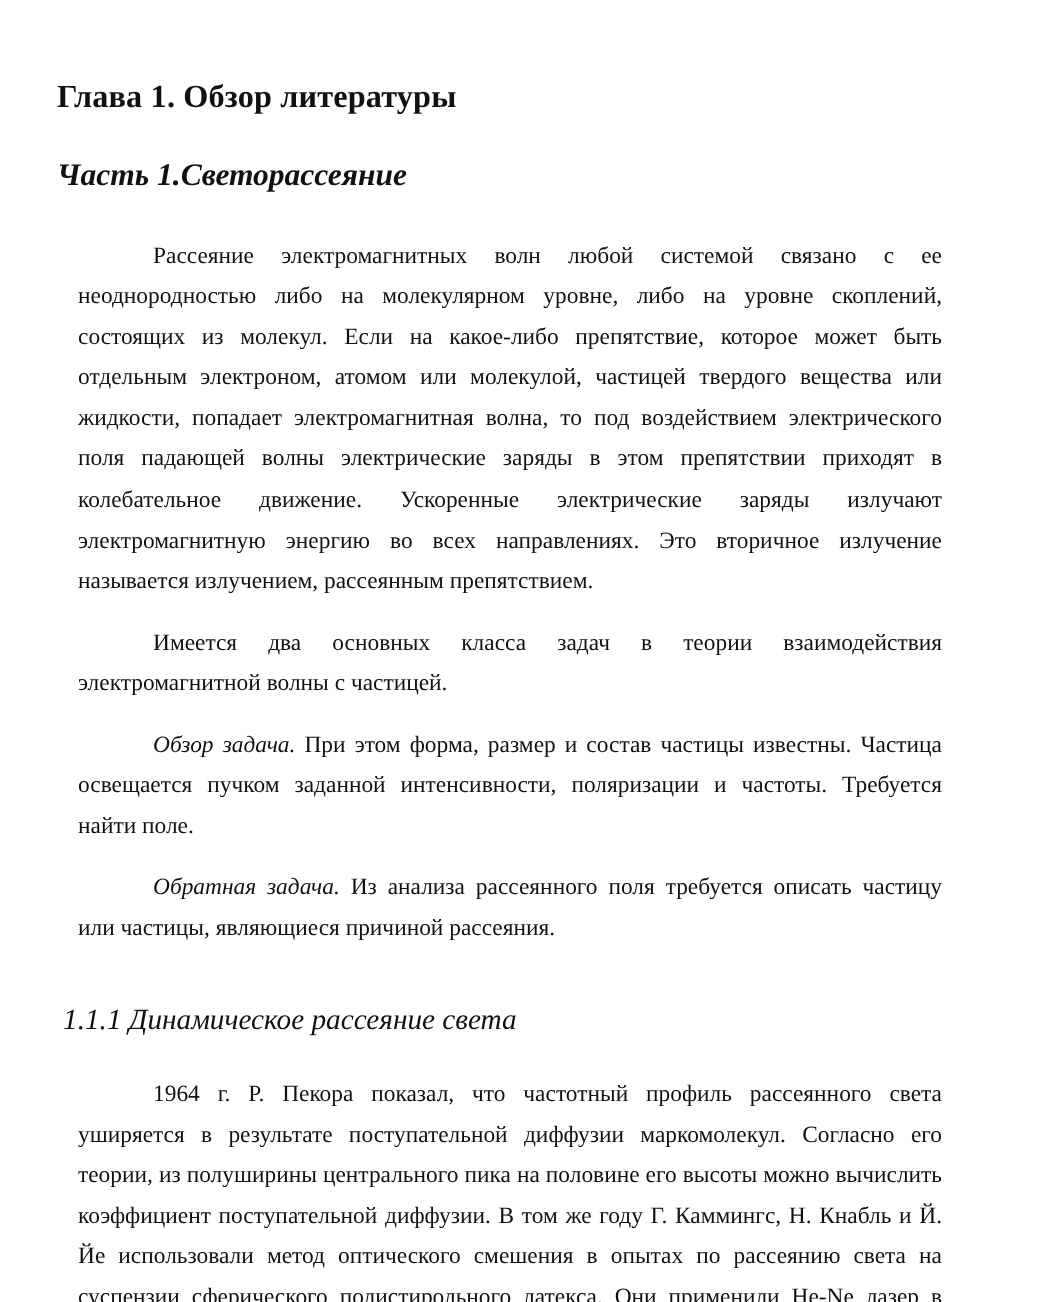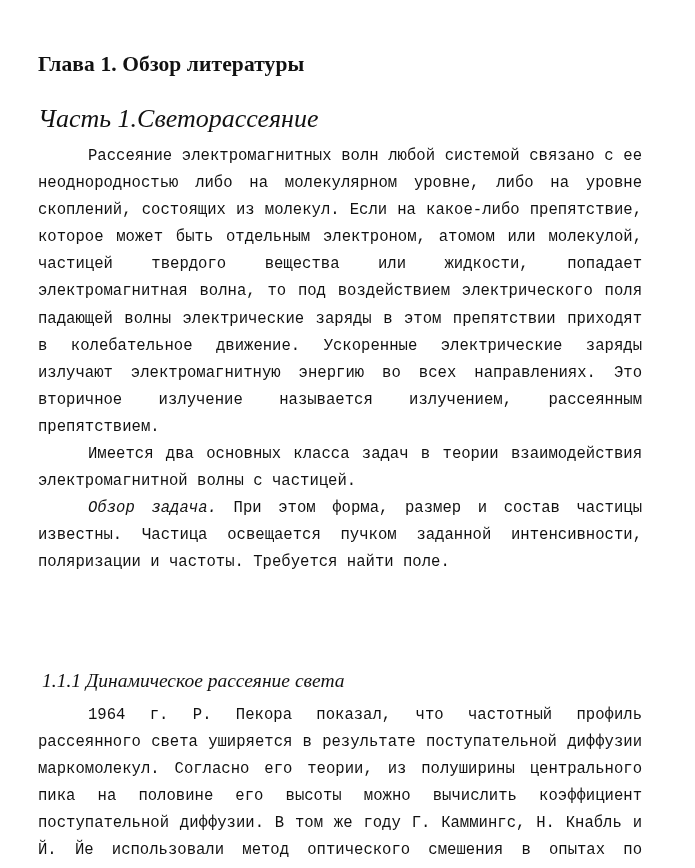--- a/index.html
+++ b/index.html
@@ -29,67 +29,67 @@
     font-size: 21.5px;
     font-weight: bold;
     white-space: nowrap;
     letter-spacing: 0.1px;
   }
   .part-title {
     position: absolute;
     left: 0;
     top: 104px;
     margin: 0;
-    font-size: 26px;
-    font-weight: normal;
+    font-size: 21px;
+    font-weight: bold;
     font-style: italic;
     white-space: nowrap;
   }
   .sub-title {
     position: absolute;
     left: 0;
     top: 666px;
     margin: 4px;
     font-size: 19.5px;
     font-weight: normal;
     font-style: italic;
     white-space: nowrap;
   }
   .block {
     position: absolute;
     left: 0;
     width: 604px;
   }
   .para {
-    margin: 0;
+    margin: 14px;
     font-size: 15.6px;
     line-height: 27.1px;
     text-align: justify;
     text-indent: 50px;
-    font-family: Liberation Mono, monospace;
   }
   .para em {
     font-style: italic;
   }
   .b1 { top: 143px; }
   .b3 { top: 702px; }
 </style>
 </head>
 <body>
 
 <div class="page">
 
   <h1 class="chapter-title">Глава 1. Обзор литературы</h1>
 
   <h2 class="part-title">Часть 1.Светорассеяние</h2>
 
   <div class="block b1">
     <p class="para"><span>Рассеяние электромагнитных волн любой системой связано с ее неоднородностью либо на молекулярном уровне, либо на уровне скоплений, состоящих из молекул. Если на какое-либо препятствие, которое может быть отдельным электроном, атомом или молекулой, частицей твердого вещества или жидкости, попадает электромагнитная волна, то под воздействием электрического поля падающей волны электрические заряды в этом препятствии приходят в колебательное движение. Ускоренные электрические заряды излучают электромагнитную энергию во всех направлениях. Это вторичное излучение называется излучением, рассеянным препятствием.</span></p>
     <p class="para"><span>Имеется два основных класса задач в теории взаимодействия электромагнитной волны с частицей.</span></p>
     <p class="para"><em>Обзор задача.</em><span> При этом форма, размер и состав частицы известны. Частица освещается пучком заданной интенсивности, поляризации и частоты. Требуется найти поле.</span></p>
+    <p class="para"><em>Обратная задача.</em><span> Из анализа рассеянного поля требуется описать частицу или частицы, являющиеся причиной рассеяния.</span></p>
   </div>
 
   <h3 class="sub-title">1.1.1 Динамическое рассеяние света</h3>
 
   <div class="block b3">
     <p class="para"><span>1964 г. Р. Пекора показал, что частотный профиль рассеянного света уширяется в результате поступательной диффузии маркомолекул. Согласно его теории, из полуширины центрального пика на половине его высоты можно вычислить коэффициент поступательной диффузии. В том же году Г. Каммингс, Н. Кнабль и Й. Йе использовали метод оптического смешения в опытах по рассеянию света на суспензии сферического полистирольного латекса. Они применили He-Ne лазер в качестве</span></p>
   </div>
 
 </div>
 

